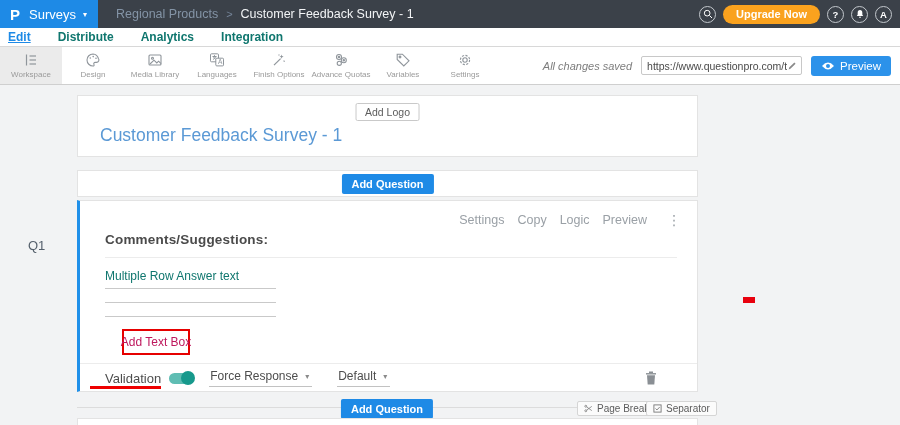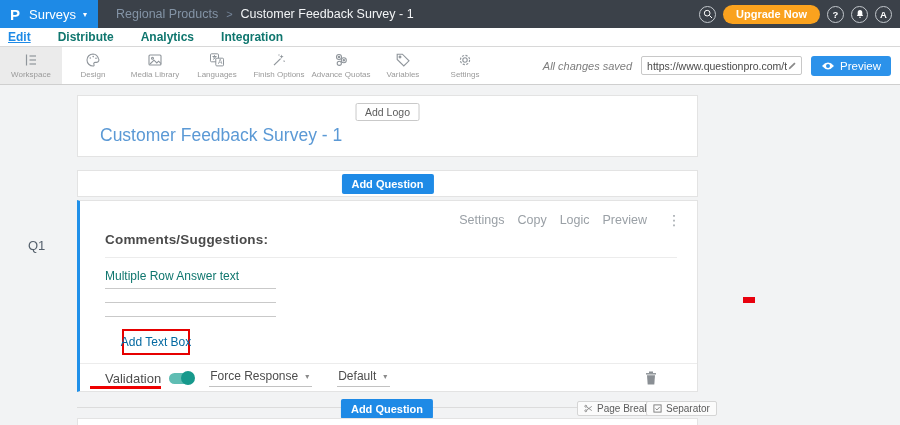--- a/index.html
+++ b/index.html
@@ -55,21 +55,21 @@
   .q-card { left:77px; top:115px; width:621px; height:192px; border-left:3px solid #2090e9; }
   .q-number { position:absolute; left:28px; top:153px; font-size:13px; color:#55606c; }
   .q-menu { position:absolute; top:11px; right:16px; display:flex; align-items:center; gap:13px; font-size:12.5px; color:#9aa0a6; }
   .q-menu span { cursor:pointer; }
   .q-dots { font-size:14px; margin-left:7px; cursor:pointer; letter-spacing:0; }
   .q-text { position:absolute; left:25px; top:31px; font-size:13.5px; font-weight:600; color:#4a4a4a; letter-spacing:.2px; cursor:text; }
   .q-text-underline { position:absolute; left:25px; top:56px; width:572px; border-top:1px solid #ececec; }
   .answer-placeholder { position:absolute; left:25px; top:68px; font-size:12px; color:#0f766e; cursor:text; }
   .answer-line { position:absolute; left:25px; width:171px; border-top:1px solid #c9c9c9; }
   .annotation-rect { position:absolute; left:42px; top:128px; width:68px; height:26px; border:2px solid #e60000; display:flex; align-items:center; justify-content:center; }
-  .add-textbox-link { font-size:12px; color:#0369a1; cursor:pointer; white-space:nowrap; }
+  .add-textbox-link { font-size:12px; color:#be185d; cursor:pointer; white-space:nowrap; }
   .q-footer-divider { position:absolute; left:0; top:162px; width:100%; border-top:1px solid #ececec; }
   .validation-row { position:absolute; left:0; top:163px; width:100%; height:28px; display:flex; align-items:center; padding-left:25px; }
   .validation-label { font-size:13px; color:#4d4d4d; cursor:default; }
   .toggle { position:relative; width:25px; height:11px; background:#5fbdb3; border-radius:6px; margin-left:8px; cursor:pointer; }
   .toggle .knob { position:absolute; right:-1px; top:-1.5px; width:14px; height:14px; background:#17998c; border-radius:50%; }
   .mini-select { display:inline-flex; align-items:center; gap:7px; border-bottom:1px solid #c2c2c2; padding:0 3px 3px 1px; font-size:12px; color:#4d4d4d; cursor:pointer; }
   .mini-select .caret3 { color:#8a8a8a; font-size:8px; }
   .sel-force { margin-left:15px; }
   .sel-default { margin-left:25px; }
   .trash-btn { position:absolute; right:40px; top:170px; cursor:pointer; background:none; border:none; padding:0; }

